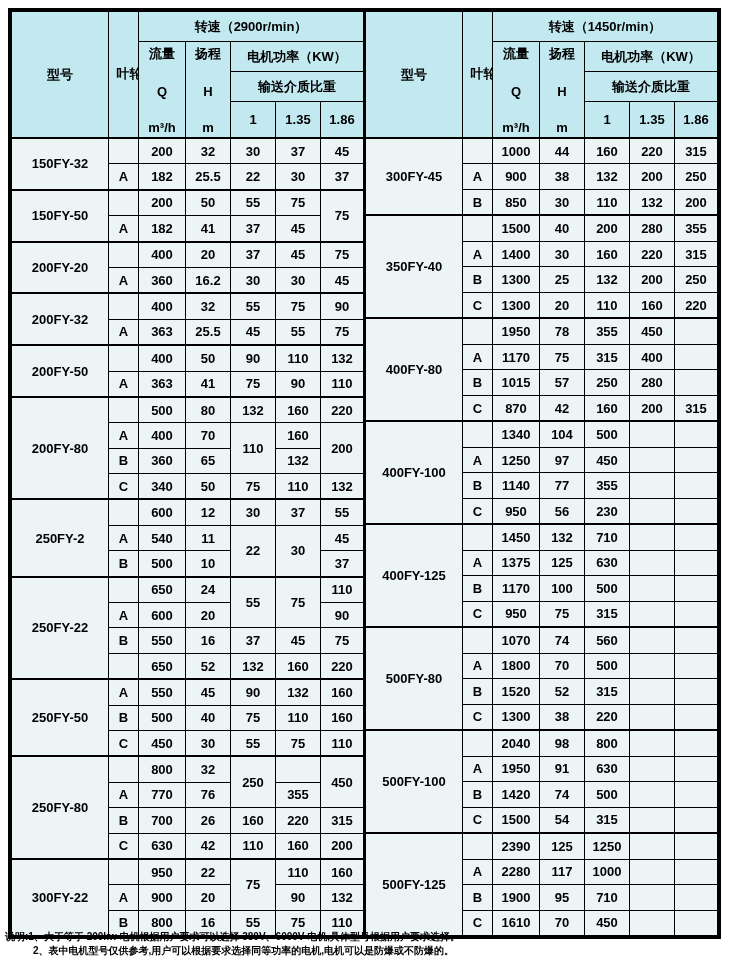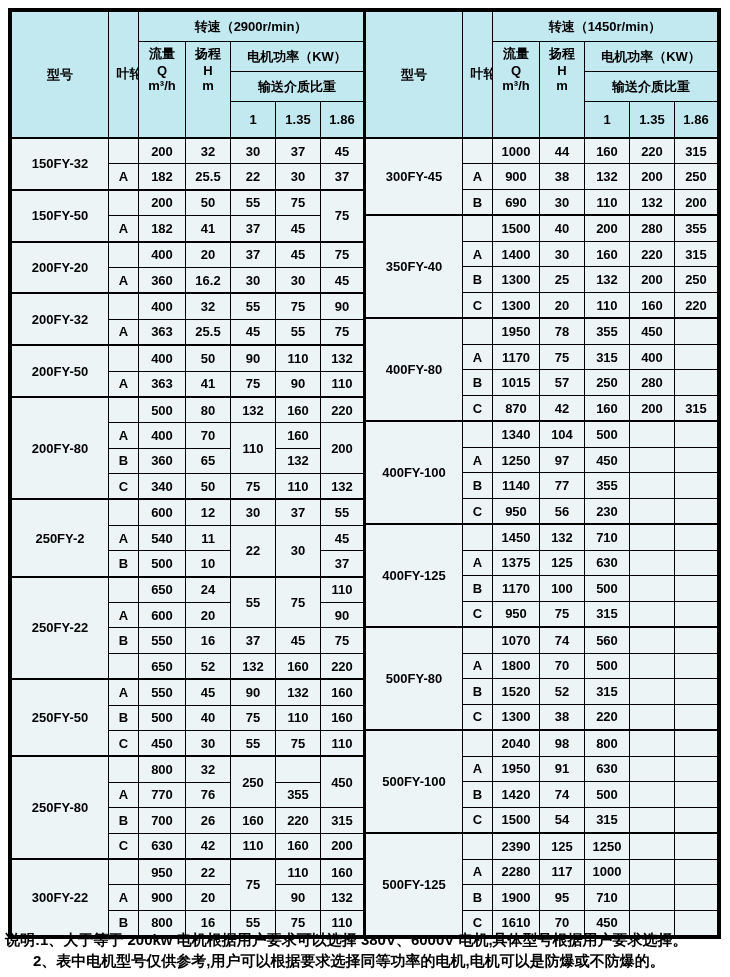--- a/index.html
+++ b/index.html
@@ -23,25 +23,25 @@
   .half thead th{background:var(--header-bg);height:29px;}
   .half thead tr.units-row th{height:35px;}
   .half tbody td{background:var(--cell-bg);height:24.4px;}
   .half tbody tr.grp td{border-top:2px solid var(--border);}
   .half tbody tr:first-child td{border-top:2px solid var(--border);}
   .divider{width:1px;background:var(--border);}
   .vtext{
     width:14px;margin:0 auto;word-break:break-all;line-height:1.45;font-size:13px;
   }
   .stack{
-    display:flex;flex-direction:column;justify-content:flex-start;
+    display:flex;flex-direction:column;justify-content:space-between;
     height:90px;align-items:center;
   }
   .notes{
-    position:absolute;left:5px;top:930px;font-size:15px;font-weight:bold;
+    position:absolute;left:5px;top:930px;font-size:10px;font-weight:bold;
     line-height:1.38;letter-spacing:0px;
   }
   .note-line2{margin-left:28px;}
 </style>
 </head>
 <body>
 
 <div class="sheet">
   <div class="frame">
 
@@ -401,21 +401,21 @@
           <tr>
             <td>A</td>
             <td>900</td>
             <td>38</td>
             <td>132</td>
             <td>200</td>
             <td>250</td>
           </tr>
           <tr>
             <td>B</td>
-            <td>690</td>
+            <td>850</td>
             <td>30</td>
             <td>110</td>
             <td>132</td>
             <td>200</td>
           </tr>
           <tr class="grp">
             <td rowspan="4">350FY-40</td>
             <td></td>
             <td>1500</td>
             <td>40</td>

